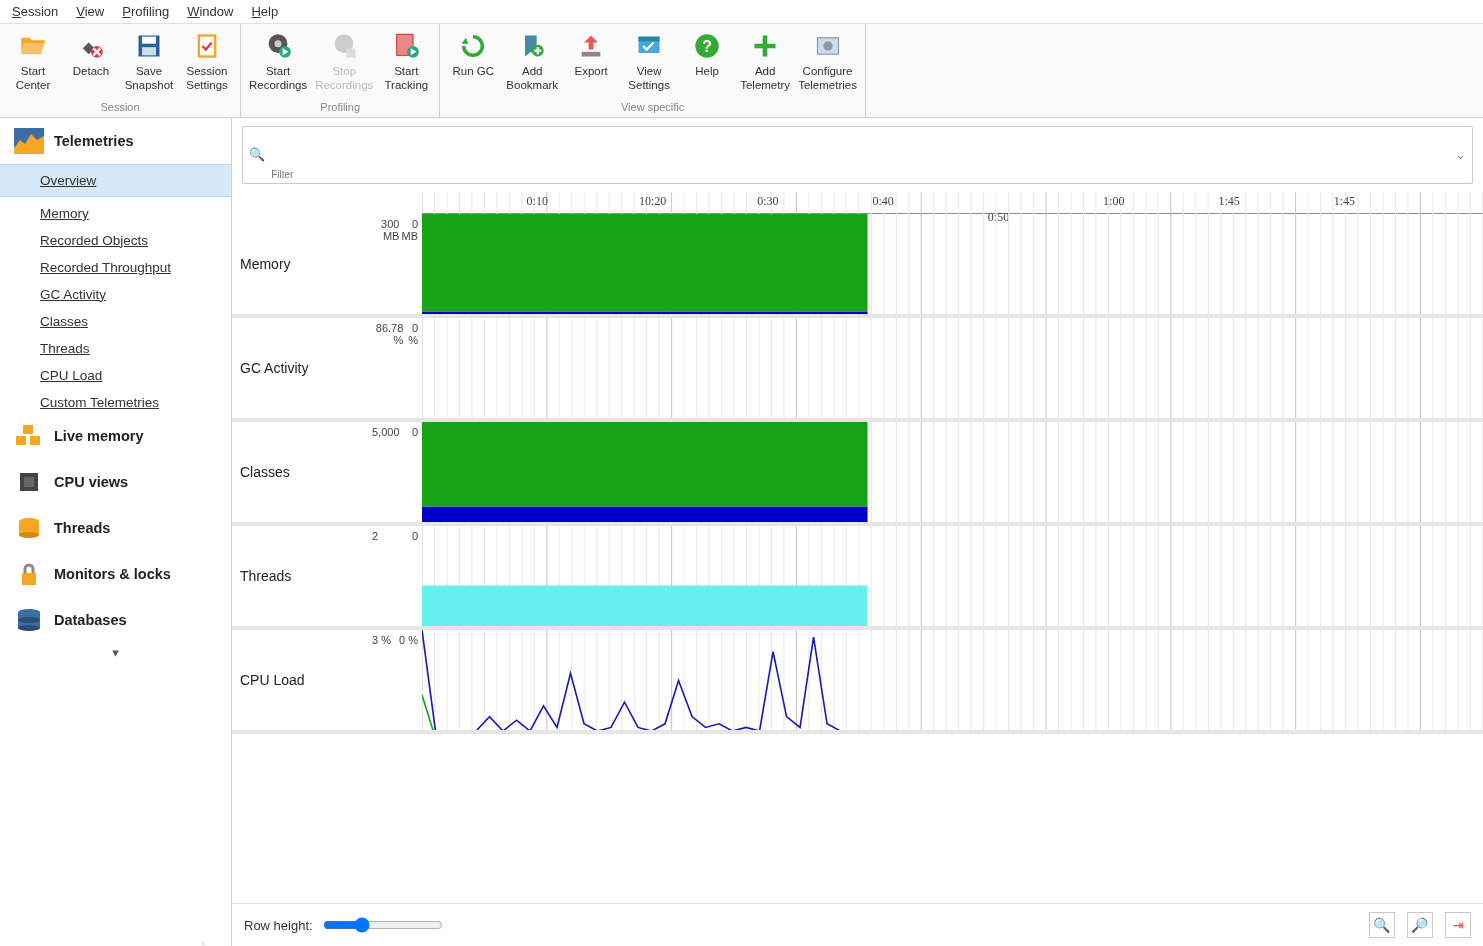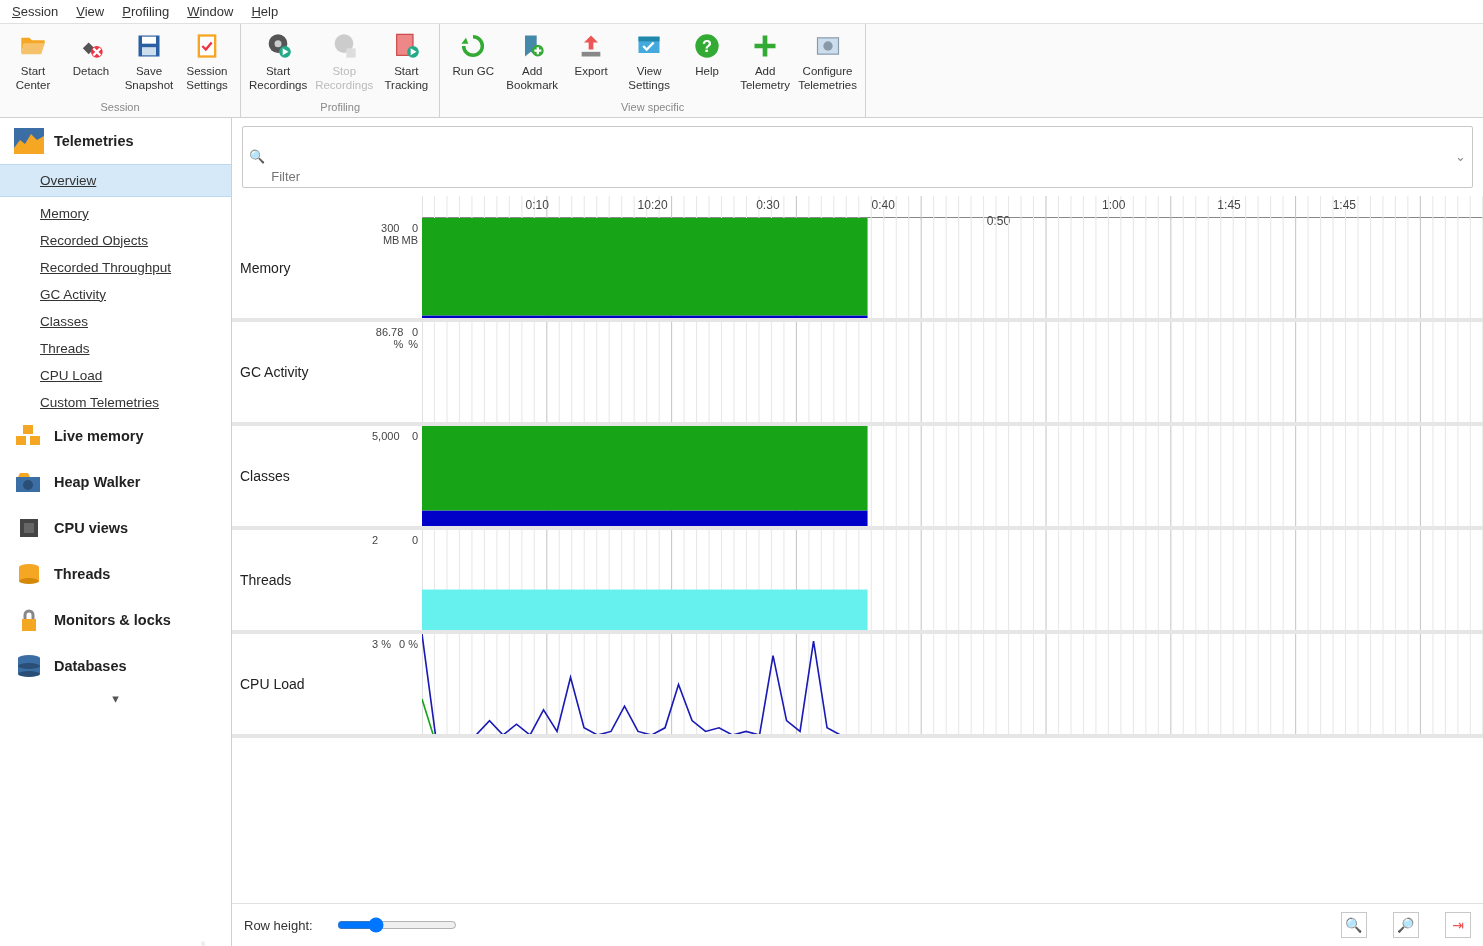--- a/index.html
+++ b/index.html
@@ -20,40 +20,40 @@
 .side-section { display: flex; align-items: center; gap: 10px; padding: 10px 14px; font-size: 14.5px; font-weight: 600; color: #222; }
 .side-section .sicon { width: 30px; height: 26px; }
 .side-item { padding: 9px 14px 3px 40px; font-size: 13.5px; color: #333; cursor: default; text-decoration: underline; }
 .side-item.selected { background: #d6e9f8; border-top: 1px solid #bcd9f0; border-bottom: 1px solid #bcd9f0; padding-top: 8px; padding-bottom: 8px; }
 .watermark { position: absolute; right: 4px; bottom: 6px; font-size: 34px; font-weight: 700; color: #eee; transform: rotate(-90deg); transform-origin: right bottom; letter-spacing: 1px; pointer-events: none; }
 .sidebar-arrow { text-align: center; color: #555; padding: 2px 0 4px 0; }
 .content { flex: 1; display: flex; flex-direction: column; min-width: 0; }
 .filterbar { padding: 8px 10px; }
 .filterbox { display: flex; align-items: center; border: 1px solid #c8c8c8; border-radius: 2px; padding: 3px 6px; }
 .filterbox .mag { color: #888; margin-right: 6px; }
-.filterbox input { border: none; outline: none; flex: 1; font-size: 13px; color: #555; background: transparent; margin-top: 39px; }
+.filterbox input { border: none; outline: none; flex: 1; font-size: 10px; color: #555; background: transparent; margin-top: 39px; }
 .filterbox .chev { color: #888; }
 .charts { flex: 1; overflow: hidden; position: relative; }
 .timeline-row { display: flex; height: 22px; }
 .row-label-col { width: 140px; flex-shrink: 0; }
 .row-axis-col { width: 50px; flex-shrink: 0; text-align: right; font-size: 11px; color: #444; }
 .row-chart-col { flex: 1; min-width: 0; position: relative; }
 .timeline-row .row-chart-col { border-bottom: 1px solid #888; }
 .chart-row { display: flex; height: 104px; border-bottom: 4px solid #e6e6e6; }
 .chart-row .row-label-col { display: flex; align-items: center; padding-left: 8px; font-size: 14px; color: #222; }
 .chart-row .row-axis-col { display: flex; flex-direction: row; justify-content: space-between; padding: 4px 4px 4px 0; }
 .chart-row .row-chart-col { position: relative; overflow: hidden; }
 .grid { position: absolute; inset: 0; }
 .grid line { stroke: #c8c8c8; stroke-width: 1; }
 .grid line.minor { stroke: #e8e8e8; }
-.footer { display: flex; align-items: center; padding: 8px 12px; border-top: 1px solid #e0e0e0; gap: 24px; }
+.footer { display: flex; align-items: center; padding: 8px 12px; border-top: 1px solid #e0e0e0; gap: 10px; }
 .footer .slider { width: 120px; }
 .footer .spacer { flex: 1; }
 .footer .fbtn { width: 26px; height: 26px; border: 1px solid #c8c8c8; display: flex; align-items: center; justify-content: center; font-size: 14px; color: #888; margin-left: 2px; }
-.timeline-labels { position: absolute; top: 2px; left: 0; right: 0; height: 18px; }
+.timeline-labels { position: absolute; top: 2px; left: 0; right: 0; height: 18px; font-family: Liberation Serif, serif; }
 .timeline-labels span { position: absolute; font-size: 12px; color: #444; transform: translateX(-50%); }
 </style>
 </head>
 <body>
 
 <div class="menubar">
   <span><u>S</u><span></span>ession</span>
   <span><u>V</u>iew</span>
   <span><u>P</u>rofiling</span>
   <span><u>W</u>indow</span>
@@ -202,28 +202,20 @@
     <div class="side-item">CPU Load</div>
     <div class="side-item">Custom Telemetries</div>
 
     <div class="side-section">
         <svg class="sicon" viewBox="0 0 30 26">
           <rect x="9" y="2" width="10" height="9" fill="#f5a623"></rect>
           <rect x="2" y="13" width="10" height="9" fill="#f5a623"></rect>
           <rect x="16" y="13" width="10" height="9" fill="#f5a623"></rect>
         </svg>
         <span>Live memory</span>
-      </div>
-    <div class="side-section">
-        <svg class="sicon" viewBox="0 0 30 26">
-          <path d="M6 4h8l2 4h-12z" fill="#f5a623"></path>
-          <rect x="2" y="8" width="24" height="15" fill="#3a6ea5"></rect>
-          <circle cx="14" cy="16" r="5" fill="#2a4e75"></circle>
-        </svg>
-        <span>Heap Walker</span>
       </div>
     <div class="side-section">
         <svg class="sicon" viewBox="0 0 30 26">
           <rect x="6" y="4" width="18" height="18" fill="#444"></rect>
           <rect x="10" y="8" width="10" height="10" fill="#666"></rect>
         </svg>
         <span>CPU views</span>
       </div>
     <div class="side-section">
         <svg class="sicon" viewBox="0 0 30 26">

